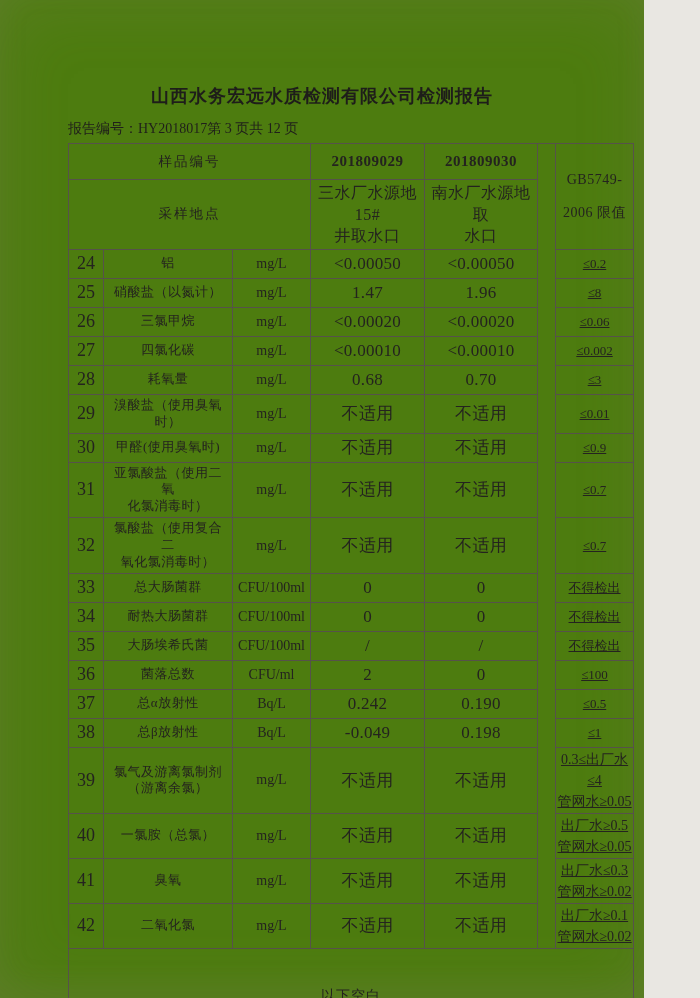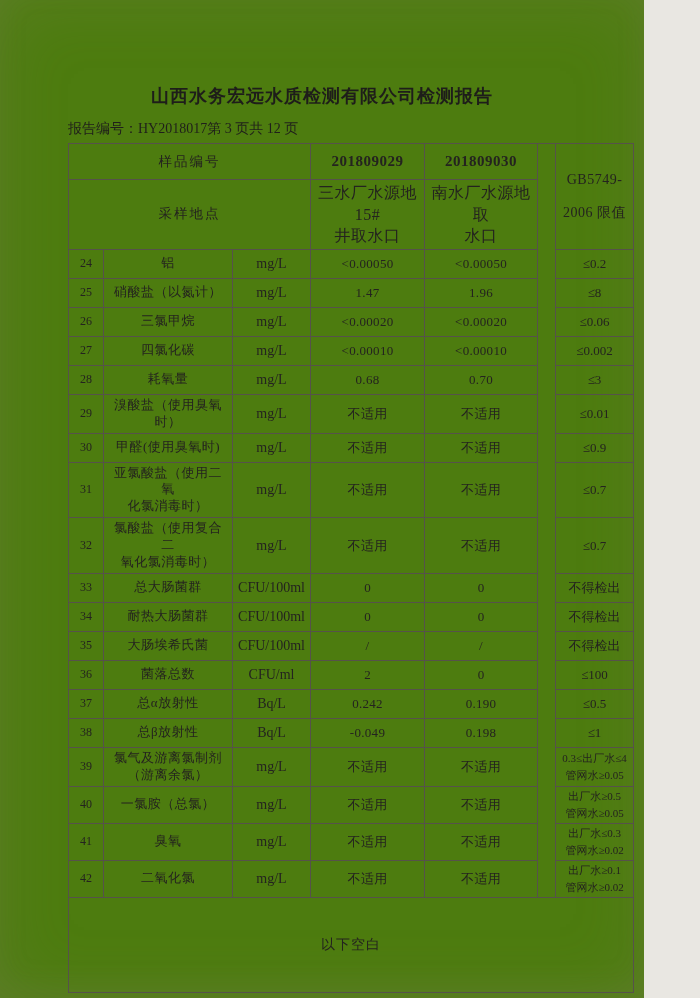--- a/index.html
+++ b/index.html
@@ -39,26 +39,26 @@
   }
   tr.hrow{height:36px;}
   tr.h29{height:29px;}
   tr.h37{height:37px;}
   tr.h38{height:38px;}
   td.hdr{font-size:13.5px;letter-spacing:2px;}
   td.sid{font-size:15px;letter-spacing:0.5px;font-weight:bold;}
   td.site{font-size:16px;white-space:pre-line;line-height:1.35;letter-spacing:0.5px;}
   td.gap{padding:0;}
   td.lim-hdr{font-size:14px;white-space:pre-line;line-height:2.4;letter-spacing:0.5px;}
-  td.c-no{font-size:12px;}
+  td.c-no{font-size:18px;}
   td.c-name{text-align:left;padding-left:7px;white-space:pre-line;line-height:1.3;letter-spacing:0.5px;}
   td.c-unit{font-size:14px;}
-  td.c-val{font-size:13px;letter-spacing:0.3px;}
-  td.c-limit{font-size:13px;white-space:pre-line;}
-  tr.limit-sm td.c-limit{font-size:11px;line-height:1.5;padding:1px 1px;letter-spacing:0;}
+  td.c-val{font-size:17px;letter-spacing:0.3px;}
+  td.c-limit{font-size:13px;white-space:pre-line;text-decoration:underline;}
+  tr.limit-sm td.c-limit{font-size:14px;line-height:1.5;padding:1px 1px;letter-spacing:0;}
   td.footer{
     height:90px;text-align:left;vertical-align:top;
     padding:5px 8px;font-size:14px;letter-spacing:1px;
   }
 </style>
 </head>
 <body>
 
 <div class="sheet">
 

